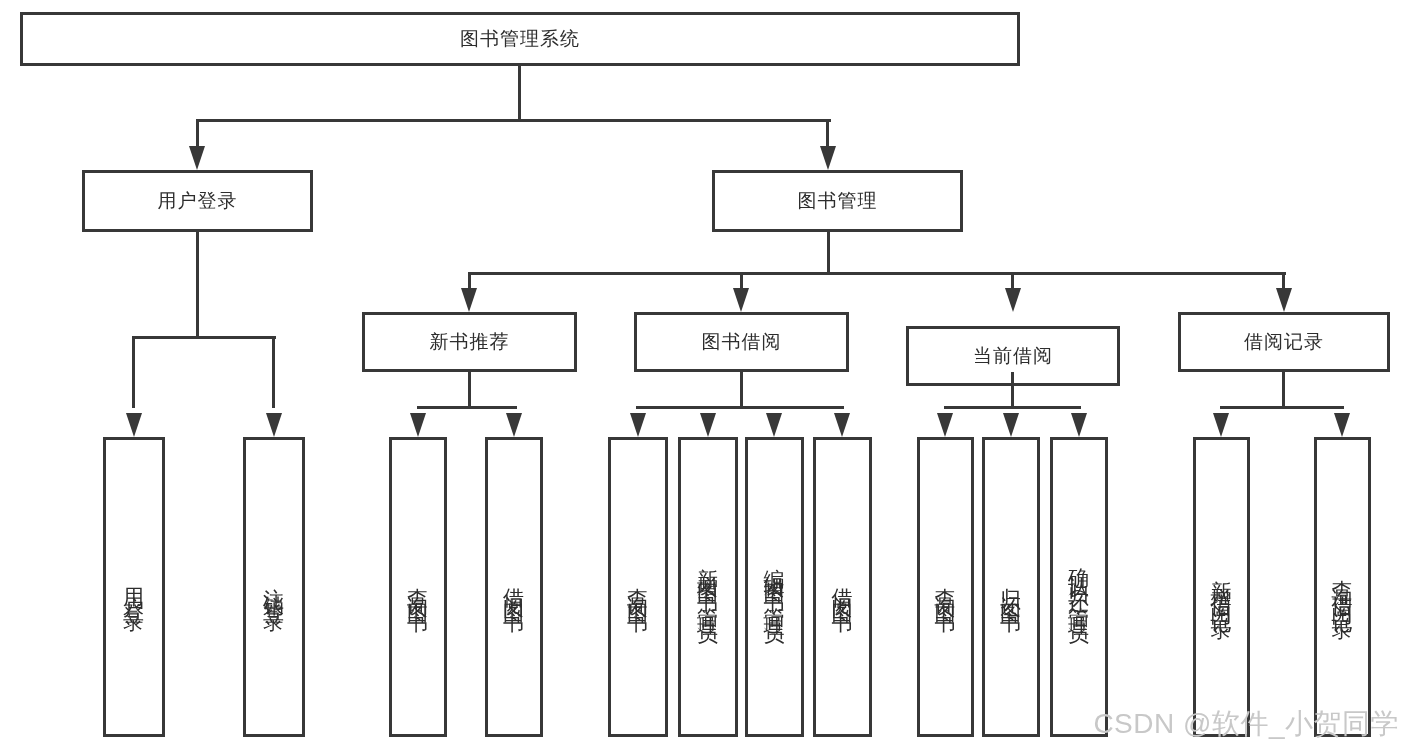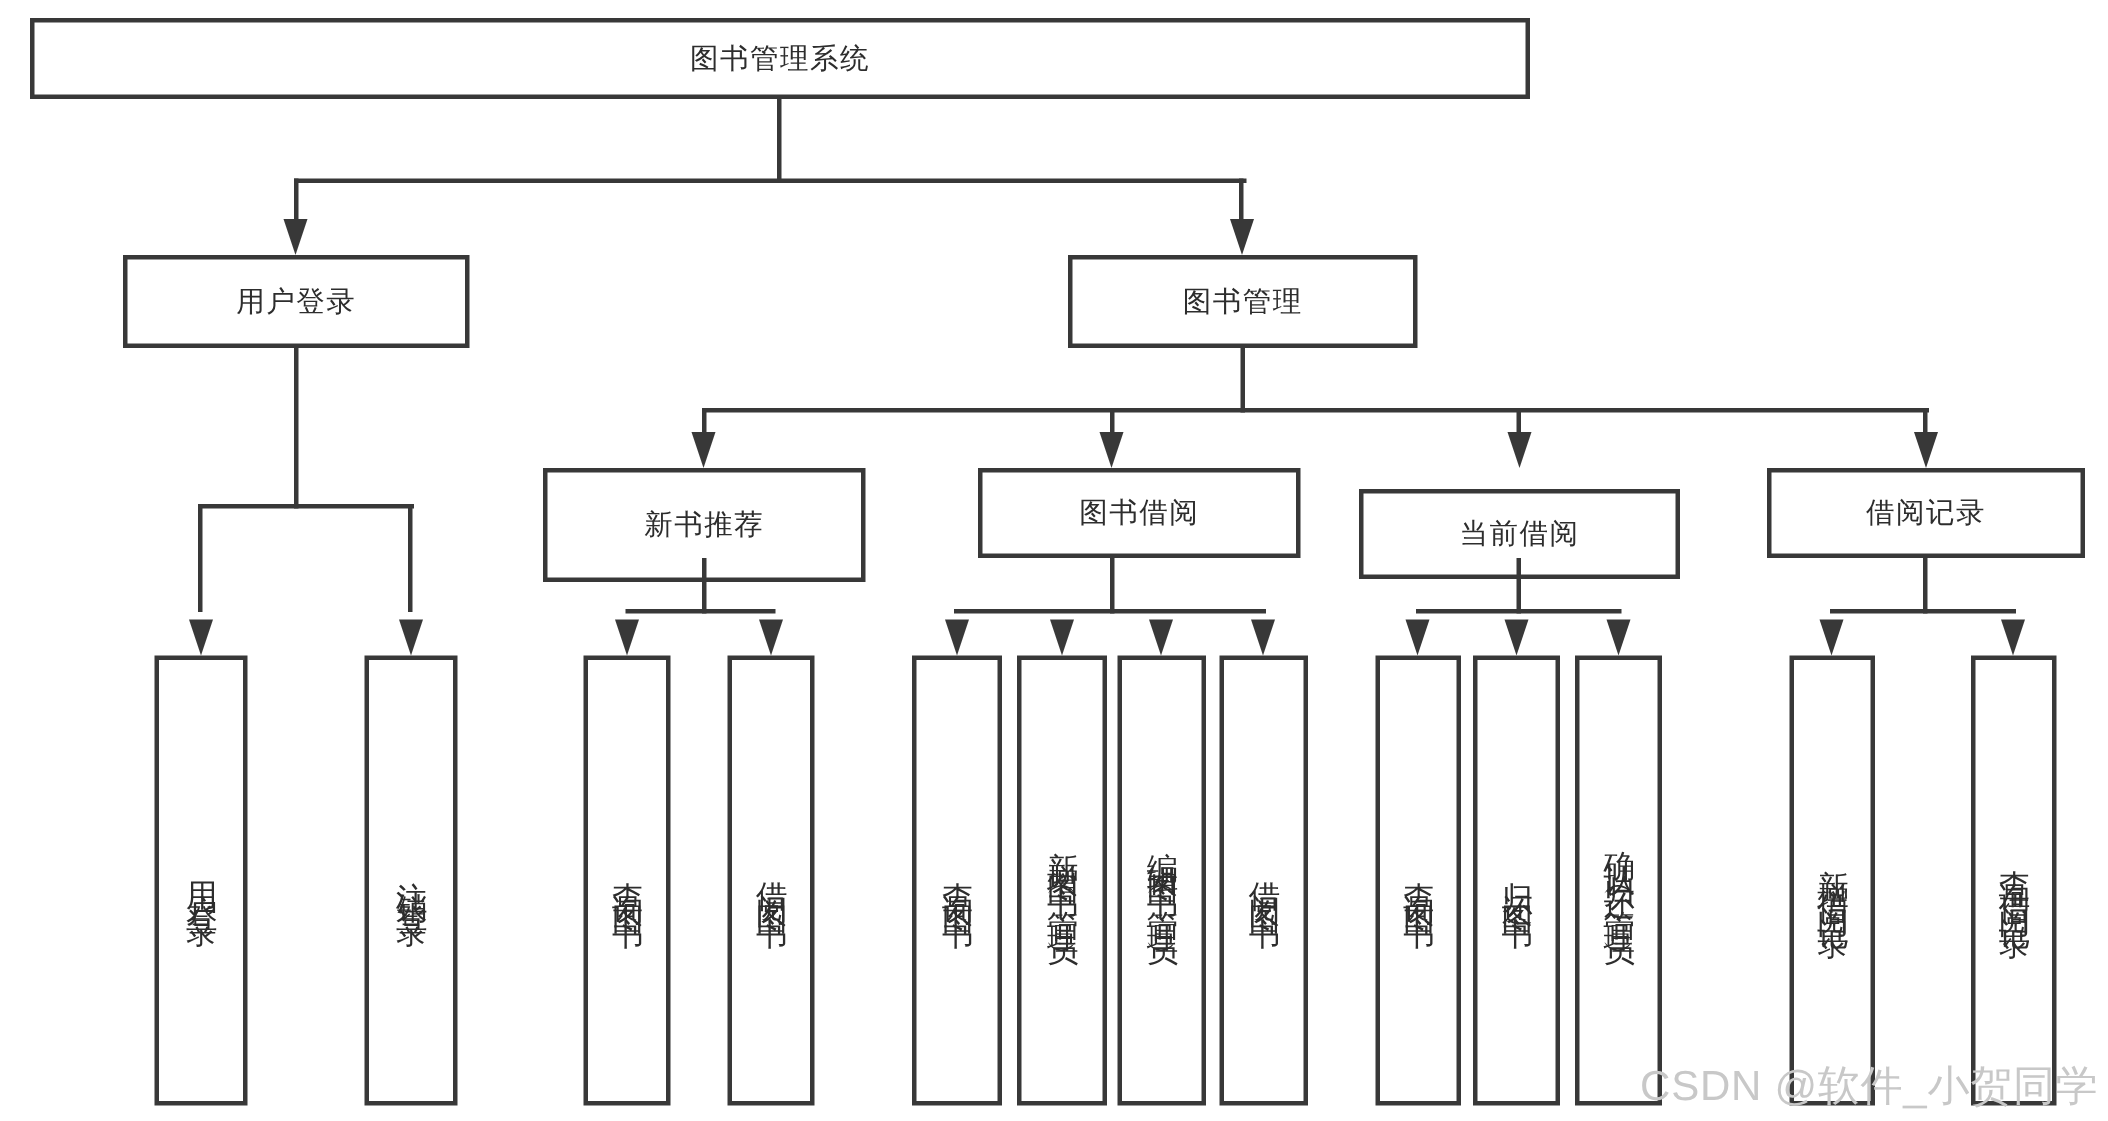--- a/index.html
+++ b/index.html
@@ -42,28 +42,28 @@
 
 <div class="canvas">
 
   <div class="box" style="left:20px;top:12px;width:1000px;height:54px;text-align:center;">
     <span class="hlabel">图书管理系统</span>
   </div>
 
   <div class="box" style="left:82px;top:170px;width:231px;height:62px;">
     <span class="hlabel">用户登录</span>
   </div>
-  <div class="box" style="left:712px;top:170px;width:233px;height:62px;">
+  <div class="box" style="left:712px;top:170px;width:251px;height:62px;">
     <span class="hlabel">图书管理</span>
   </div>
 
-  <div class="box" style="left:362px;top:312px;width:215px;height:76px;">
+  <div class="box" style="left:362px;top:312px;width:215px;height:60px;">
     <span class="hlabel">新书推荐</span>
   </div>
-  <div class="box" style="left:634px;top:312px;width:215px;height:60px;margin-left:18px;">
+  <div class="box" style="left:634px;top:312px;width:215px;height:60px;">
     <span class="hlabel">图书借阅</span>
   </div>
   <div class="box" style="left:906px;top:312px;width:214px;height:60px;margin-top:14px;">
     <span class="hlabel">当前借阅</span>
   </div>
   <div class="box" style="left:1178px;top:312px;width:212px;height:60px;">
     <span class="hlabel">借阅记录</span>
   </div>
 
   <div class="box" style="left:103px;top:437px;width:62px;height:300px;">

